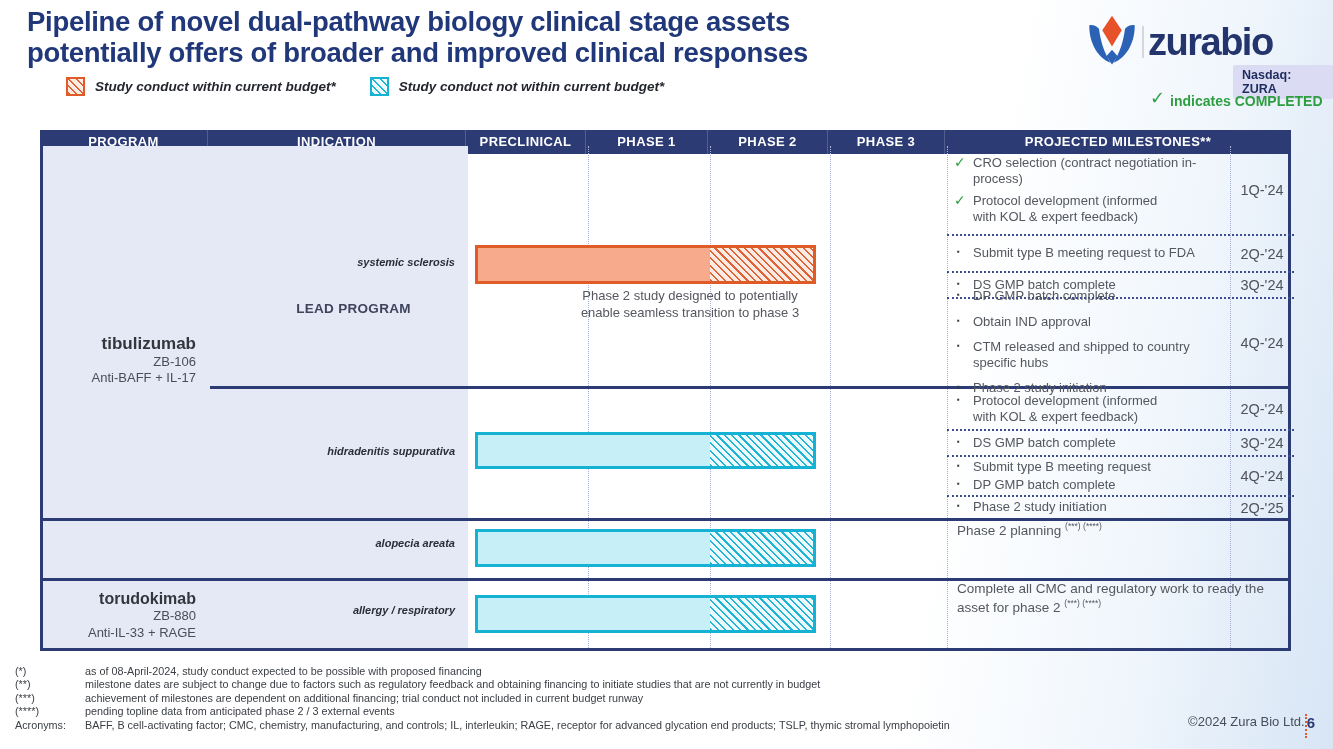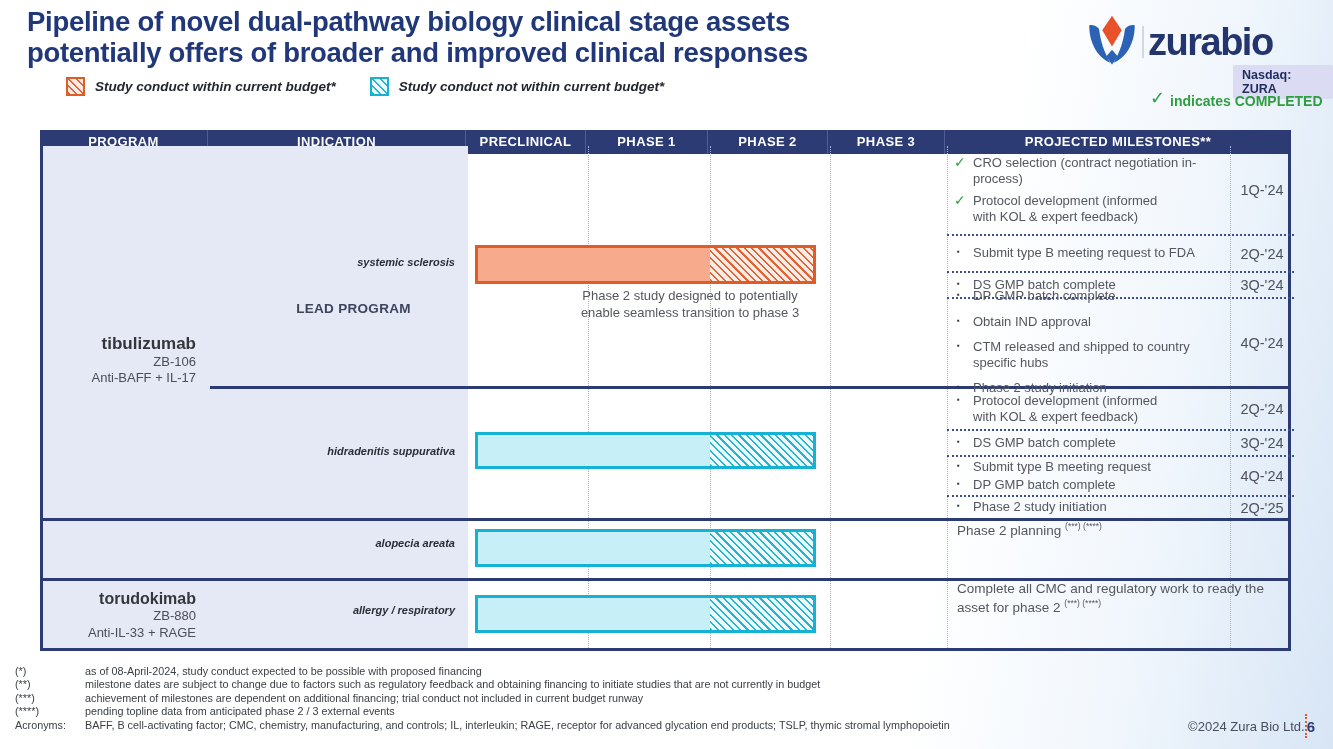--- a/index.html
+++ b/index.html
@@ -63,21 +63,21 @@
   .ms-item .txt{ flex:1; font-size:13px; color:#54575e; line-height:1.25;}
   .txt.w205{ max-width:207px;}
   .txt.w250{ max-width:252px;}
   .ms-free{ position:absolute; left:904px; width:340px; display:flex; align-items:flex-start; padding:0 14px 0 10px; font-size:13.5px; color:#54575e; line-height:1.3; z-index:3;}
   .ms-free sup{ font-size:8.5px; }
   
   .footnotes{ position:absolute; left:15px; top:665px; font-size:10.8px; color:#3c4046; line-height:13.4px;}
   .fn-row{ display:flex;}
   .fn-label{ flex:0 0 70px;}
   .fn-text{ flex:1;}
-  .copyright{ position:absolute; right:18px; top:714px; display:flex; align-items:center; gap:0;}
+  .copyright{ position:absolute; right:18px; top:714px; display:flex; align-items:flex-start; gap:0;}
   .cr-text{ font-size:13px; color:#474d5a;}
   .cr-divider{ width:0; height:24px; border-left:2px dotted #df5b28;}
   .cr-page{ font-size:15px; font-weight:800; color:#2c3b74;}
 </style>
 </head>
 <body>
 
 <div class="slide">
 
   <div class="title">

